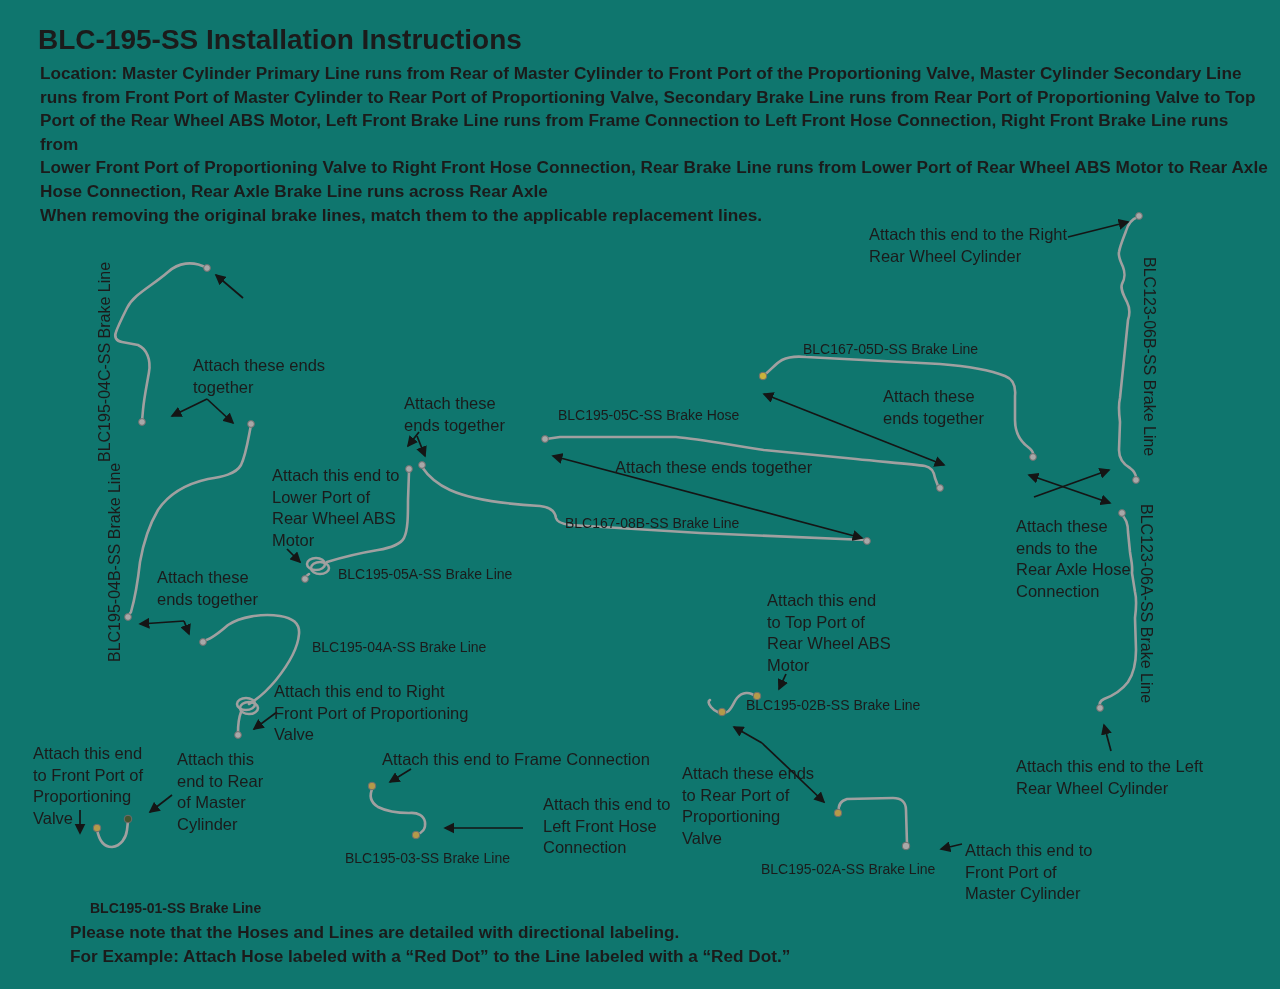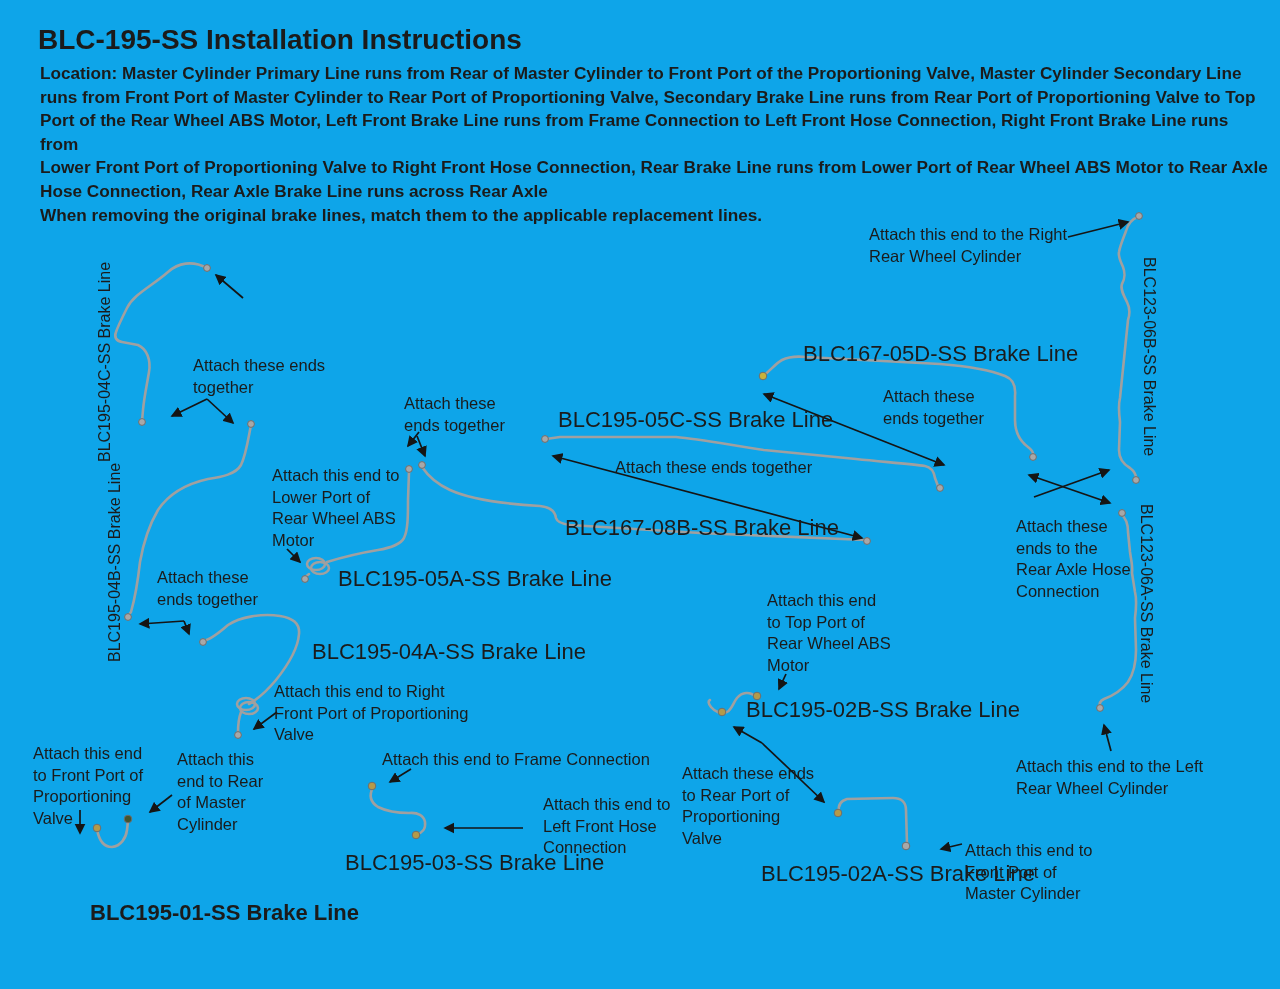--- a/index.html
+++ b/index.html
@@ -1,21 +1,21 @@
 <!DOCTYPE html>
 <html><head>
 <meta charset="utf-8">
 <style>
   html,body{margin:0;padding:0;background:#fff;}
-  .canvas{position:relative;width:1280px;height:989px;background:#0ea5e9;
+  .canvas{position:relative;width:1280px;height:989px;background:#0f766e;
           font-family:"Liberation Sans",sans-serif;color:#1b1b1b;overflow:hidden;}
   .title{position:absolute;left:38px;top:24px;margin:0;font-size:28px;font-weight:700;white-space:nowrap;}
   .para{position:absolute;white-space:pre-line;font-weight:700;font-size:17.2px;line-height:23.6px;}
   .txt{position:absolute;white-space:pre-line;font-size:16.5px;line-height:21.6px;}
-  .plabel{position:absolute;font-size:22px;white-space:nowrap;}
+  .plabel{position:absolute;font-size:14px;white-space:nowrap;}
   .vlabel{position:absolute;font-size:16px;white-space:nowrap;transform-origin:0 0;}
   .vl-left{transform:rotate(-90deg);}
   .vl-right{transform:rotate(90deg);}
   svg.diagram{position:absolute;left:0;top:0;}
   .note{position:absolute;white-space:pre-line;font-weight:700;font-size:17.2px;line-height:24px;}
 </style>
 </head>
 <body>
 
 <div class="canvas">
@@ -153,27 +153,29 @@
 Front Port of
 Master Cylinder</div>
   <div class="txt" style="left:1016px;top:516px;">Attach these
 ends to the
 Rear Axle Hose
 Connection</div>
   <div class="txt" style="left:1016px;top:756px;">Attach this end to the Left
 Rear Wheel Cylinder</div>
 
   <div class="plabel" style="left:803px;top:341px;">BLC167-05D-SS Brake Line</div>
-  <div class="plabel" style="left:558px;top:407px;">BLC195-05C-SS Brake Line</div>
+  <div class="plabel" style="left:558px;top:407px;">BLC195-05C-SS Brake Hose</div>
   <div class="plabel" style="left:565px;top:515px;">BLC167-08B-SS Brake Line</div>
   <div class="plabel" style="left:338px;top:566px;">BLC195-05A-SS Brake Line</div>
   <div class="plabel" style="left:312px;top:639px;">BLC195-04A-SS Brake Line</div>
   <div class="plabel" style="left:746px;top:697px;">BLC195-02B-SS Brake Line</div>
   <div class="plabel" style="left:90px;top:900px;font-weight:bold;">BLC195-01-SS Brake Line</div>
   <div class="plabel" style="left:345px;top:850px;">BLC195-03-SS Brake Line</div>
   <div class="plabel" style="left:753px;top:861px;margin-left:8px;">BLC195-02A-SS Brake Line</div>
 
   <div class="vlabel vl-left" style="left:96px;top:462px;">BLC195-04C-SS Brake Line</div>
   <div class="vlabel vl-left" style="left:106px;top:662px;">BLC195-04B-SS Brake Line</div>
   <div class="vlabel vl-right" style="left:1158px;top:257px;">BLC123-06B-SS Brake Line</div>
   <div class="vlabel vl-right" style="left:1155px;top:504px;">BLC123-06A-SS Brake Line</div>
 
+  <div class="note" style="left:70px;top:920px;width:900px;">Please note that the Hoses and Lines are detailed with directional labeling.
+For Example: Attach Hose labeled with a “Red Dot” to the Line labeled with a “Red Dot.”</div>
 </div>
 
 </body></html>

